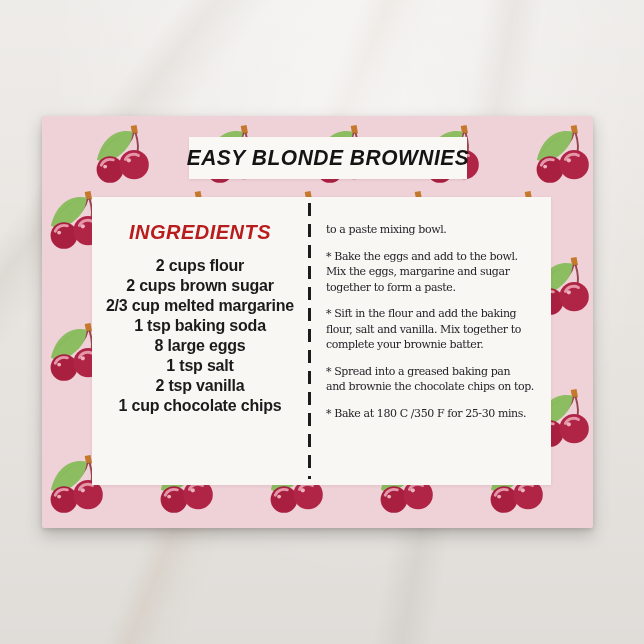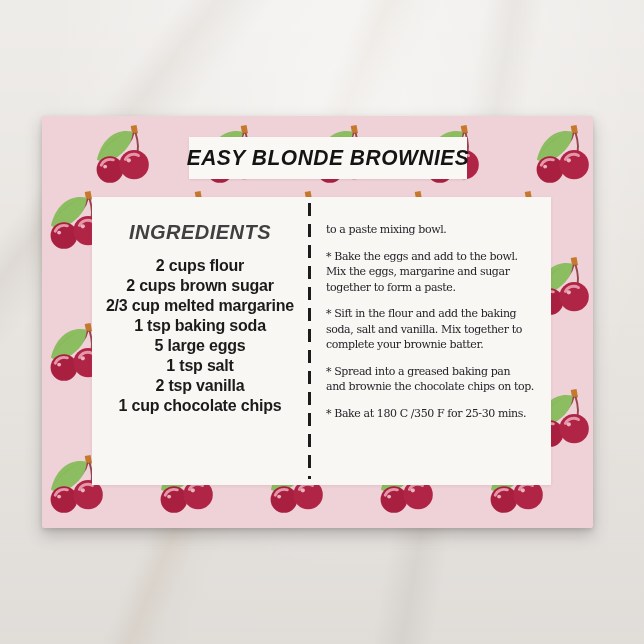--- a/index.html
+++ b/index.html
@@ -30,21 +30,21 @@
     font-style:italic;font-weight:700;font-size:21px;letter-spacing:0.5px;
     color:#141414;white-space:nowrap;transform:scaleY(1.05);
   }
   .panel{
     position:absolute;left:50px;top:81px;width:459px;height:288px;
     background:#F9F7F4;box-shadow:0 1px 3px rgba(120,90,95,0.12);
   }
   .ingredients{position:absolute;left:0;top:0;width:216px;height:100%;text-align:center;}
   .ing-heading{
     margin-top:24px;font-style:italic;font-weight:700;font-size:20px;
-    letter-spacing:0.5px;color:#404040;
+    letter-spacing:0.5px;color:#b91c1c;
   }
   .ing-list{margin-top:12px;}
   .ing-item{
     font-weight:700;font-size:16px;line-height:20px;color:#1b1b1b;
     white-space:nowrap;letter-spacing:-0.2px;
   }
   .divider{
     position:absolute;left:216px;top:6px;width:3px;height:276px;
     background:repeating-linear-gradient(180deg,#1c1c1c 0 13px,rgba(0,0,0,0) 13px 21px);
   }
@@ -180,41 +180,41 @@
 
     <div class="panel">
 
       <div class="ingredients">
         <div class="ing-heading">INGREDIENTS</div>
         <div class="ing-list">
           <div class="ing-item">2 cups flour</div>
           <div class="ing-item">2 cups brown sugar</div>
           <div class="ing-item">2/3 cup melted margarine</div>
           <div class="ing-item">1 tsp baking soda</div>
-          <div class="ing-item">5 large eggs</div>
+          <div class="ing-item">8 large eggs</div>
           <div class="ing-item">1 tsp salt</div>
           <div class="ing-item">2 tsp vanilla</div>
           <div class="ing-item">1 cup chocolate chips</div>
         </div>
       </div>
 
       <div class="divider"></div>
 
       <div class="instructions">
         <div class="step">
           <div class="step-line">to a paste mixing bowl.</div>
         </div>
         <div class="step">
           <div class="step-line">* Bake the eggs and add to the bowl.</div>
           <div class="step-line">Mix the eggs, margarine and sugar</div>
           <div class="step-line">together to form a paste.</div>
         </div>
         <div class="step">
           <div class="step-line">* Sift in the flour and add the baking</div>
-          <div class="step-line">soda, salt and vanilla. Mix together to</div>
+          <div class="step-line">flour, salt and vanilla. Mix together to</div>
           <div class="step-line">complete your brownie batter.</div>
         </div>
         <div class="step">
           <div class="step-line">* Spread into a greased baking pan</div>
           <div class="step-line">and brownie the chocolate chips on top.</div>
         </div>
         <div class="step">
           <div class="step-line">* Bake at 180 C /350 F for 25-30 mins.</div>
         </div>
       </div>

